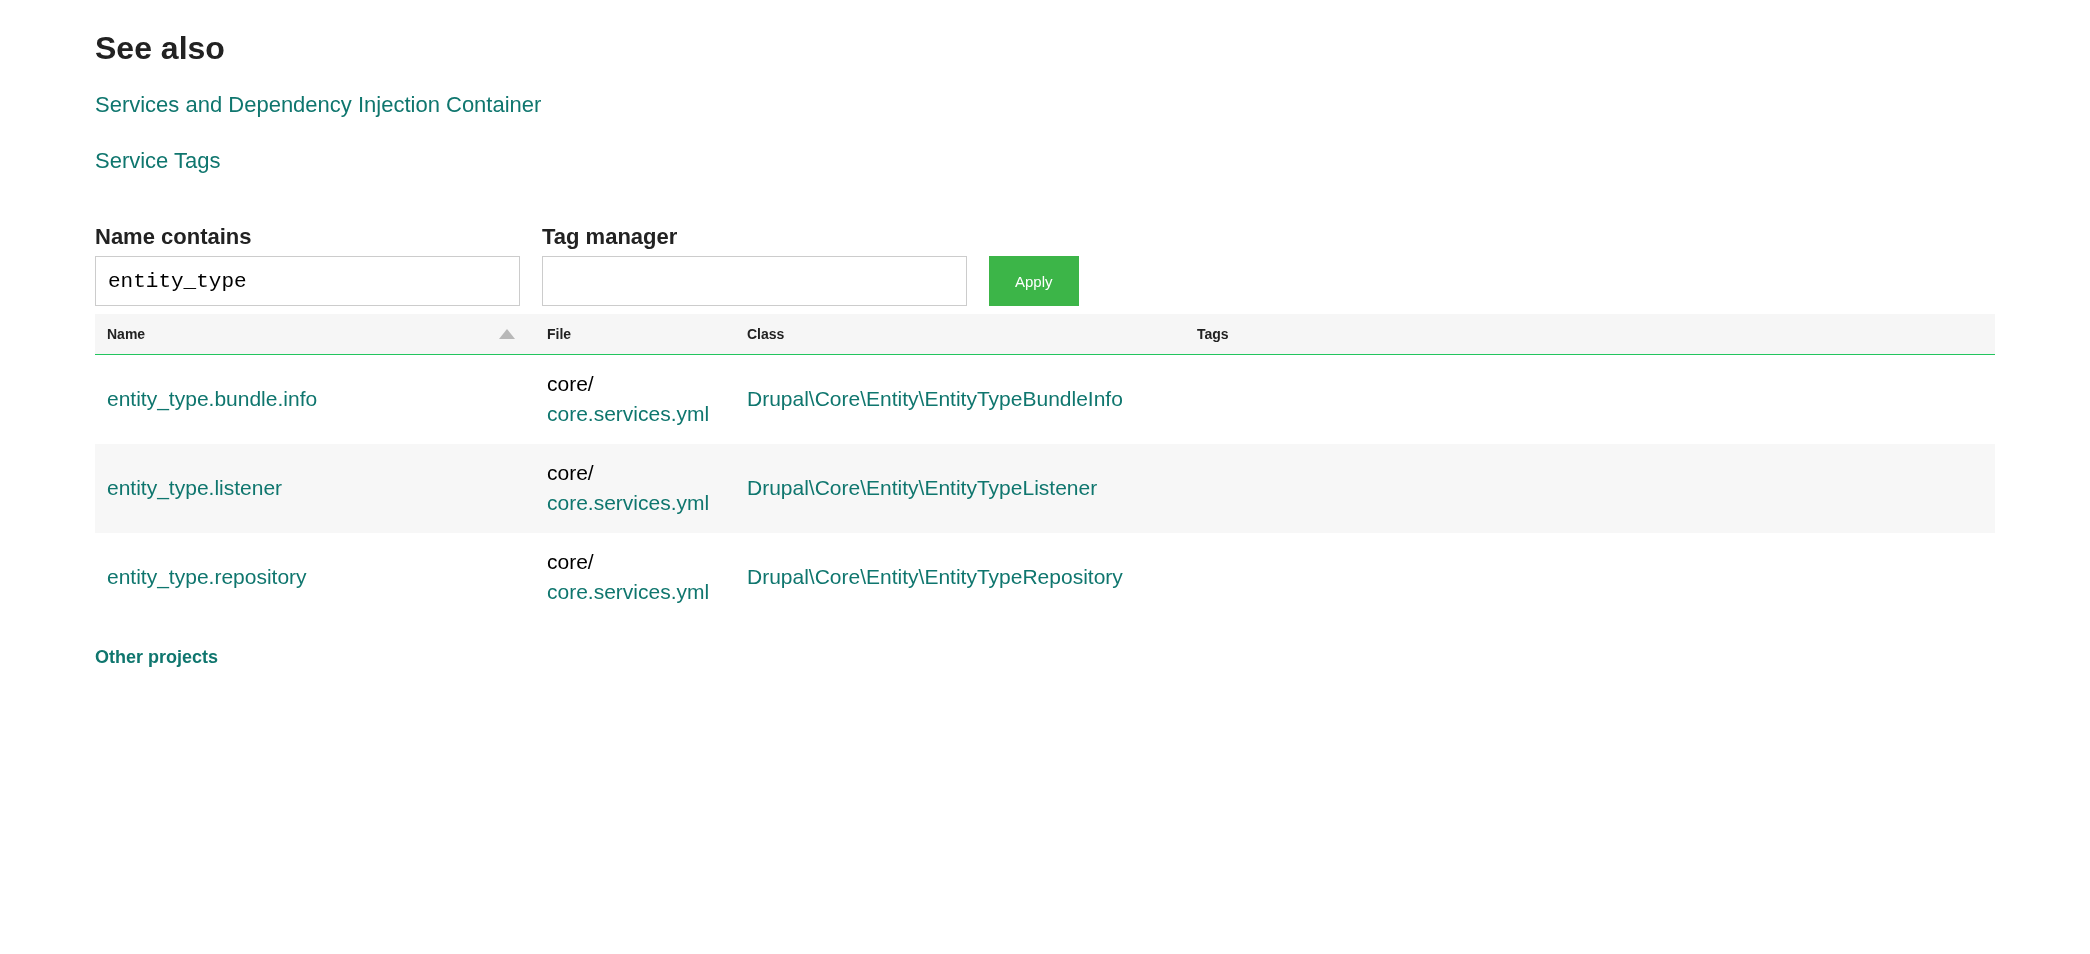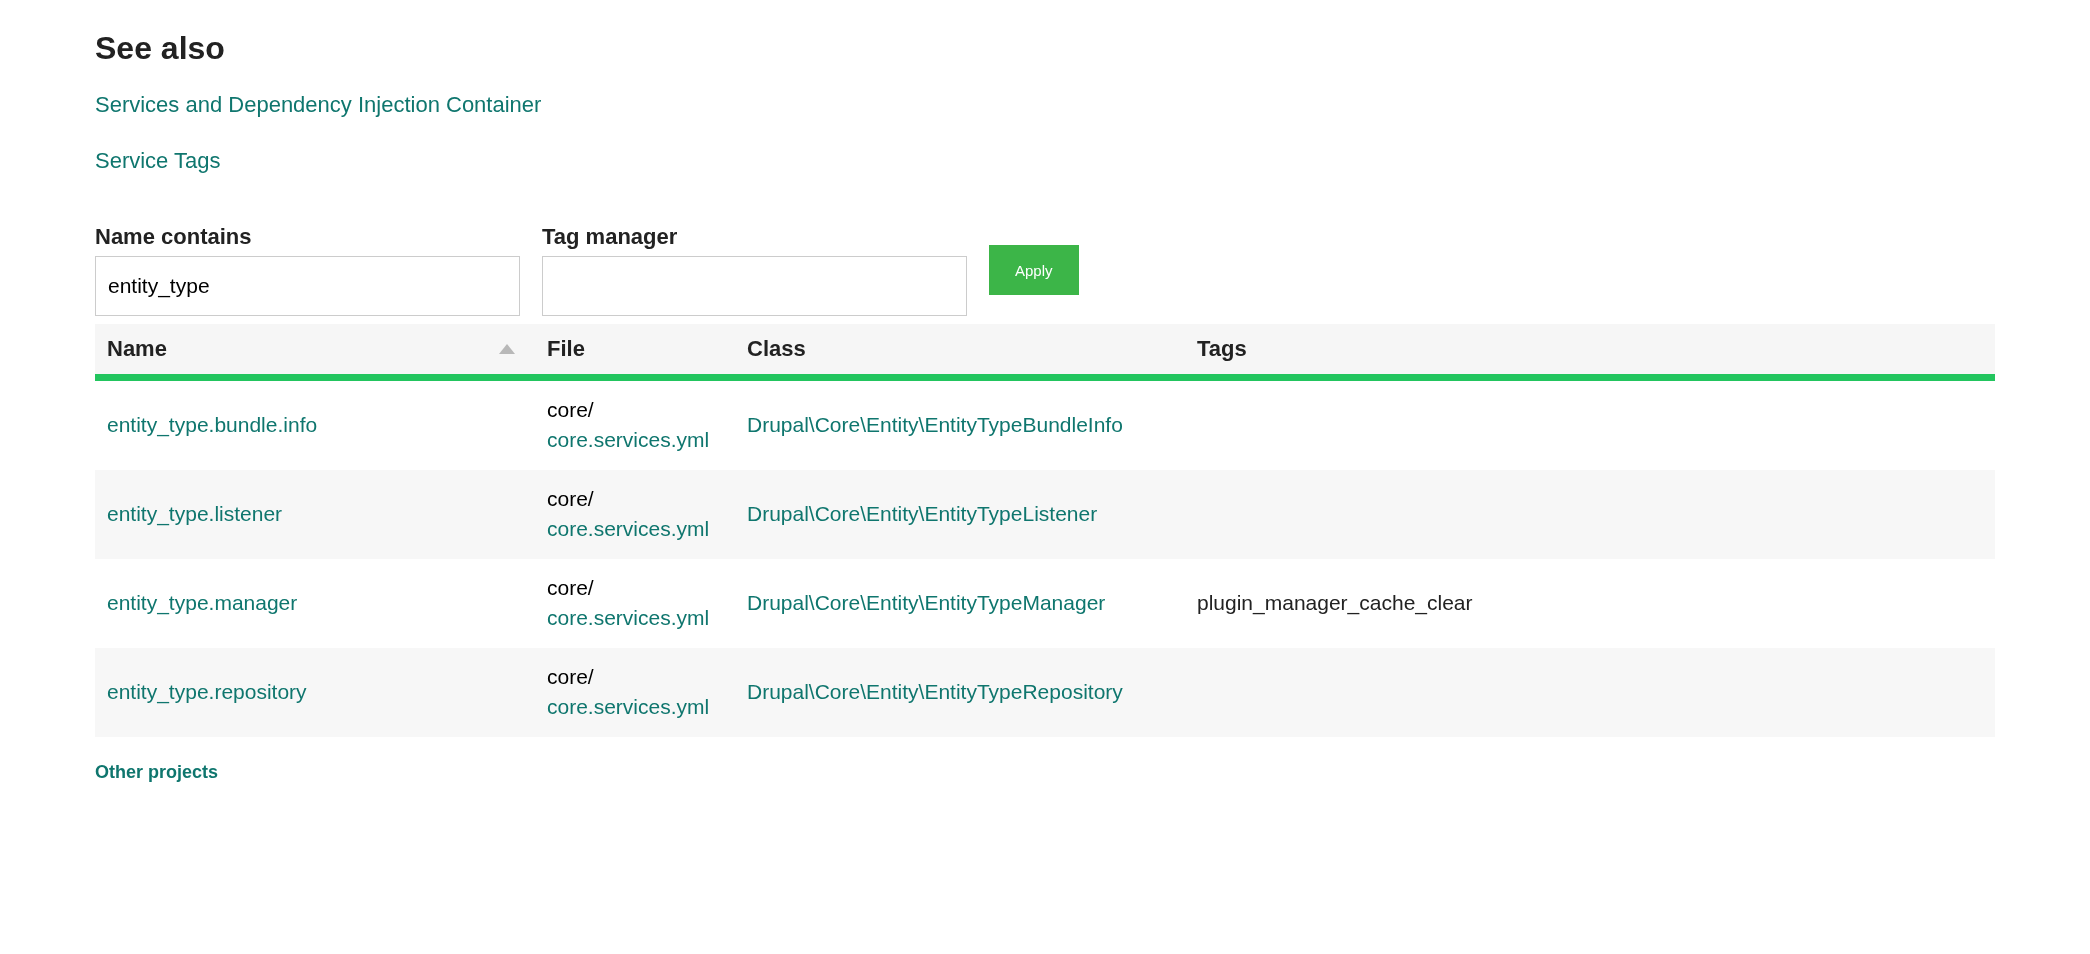--- a/index.html
+++ b/index.html
@@ -26,40 +26,40 @@
     .see-also-links {
       margin-bottom: 50px;
     }
     .see-also-links a {
       display: block;
       margin-bottom: 30px;
       font-size: 22px;
     }
     .filters {
       display: flex;
-      align-items: center;
+      align-items: flex-end;
       gap: 22px;
       margin-bottom: 8px;
     }
     .filter-group {
       display: flex;
       flex-direction: column;
     }
     .filter-label {
       font-size: 22px;
       font-weight: 600;
       margin-bottom: 6px;
     }
     .filter-input {
       border: 1px solid #ccc;
       font-size: 21px;
       padding: 10px 12px;
       width: 425px;
-      height: 60px;
-      font-family: Liberation Sans, sans-serif;
+      height: 50px;
+      font-family: Liberation Mono, monospace;
     }
     .apply-btn {
       background: #3cb548;
       color: #fff;
       border: none;
       font-size: 15px;
       padding: 0 26px;
       height: 50px;
       cursor: pointer;
       font-family: inherit;
@@ -67,24 +67,24 @@
     table {
       width: 100%;
       border-collapse: collapse;
       margin-top: 8px;
     }
     thead tr {
       background: #f6f6f6;
     }
     th {
       text-align: left;
-      font-size: 22px;
+      font-size: 14px;
       font-weight: 700;
       padding: 12px 12px;
-      border-bottom: 7px solid #22c55e;
+      border-bottom: 1px solid #22c55e;
       position: relative;
     }
     th.col-name {
       width: 440px;
     }
     th.col-file {
       width: 200px;
     }
     th.col-class {
       width: 450px;
@@ -167,29 +167,20 @@
     <tr>
       <td><a href="#">entity_type.listener</a></td>
       <td class="file-cell">
         <span class="file-dir">core/</span><br>
         <a href="#">core.services.yml</a>
       </td>
       <td><a href="#">Drupal\Core\Entity\EntityTypeListener</a></td>
       <td></td>
     </tr>
     <tr>
-      <td><a href="#">entity_type.manager</a></td>
-      <td class="file-cell">
-        <span class="file-dir">core/</span><br>
-        <a href="#">core.services.yml</a>
-      </td>
-      <td><a href="#">Drupal\Core\Entity\EntityTypeManager</a></td>
-      <td>plugin_manager_cache_clear</td>
-    </tr>
-    <tr>
       <td><a href="#">entity_type.repository</a></td>
       <td class="file-cell">
         <span class="file-dir">core/</span><br>
         <a href="#">core.services.yml</a>
       </td>
       <td><a href="#">Drupal\Core\Entity\EntityTypeRepository</a></td>
       <td></td>
     </tr>
   </tbody>
 </table>

